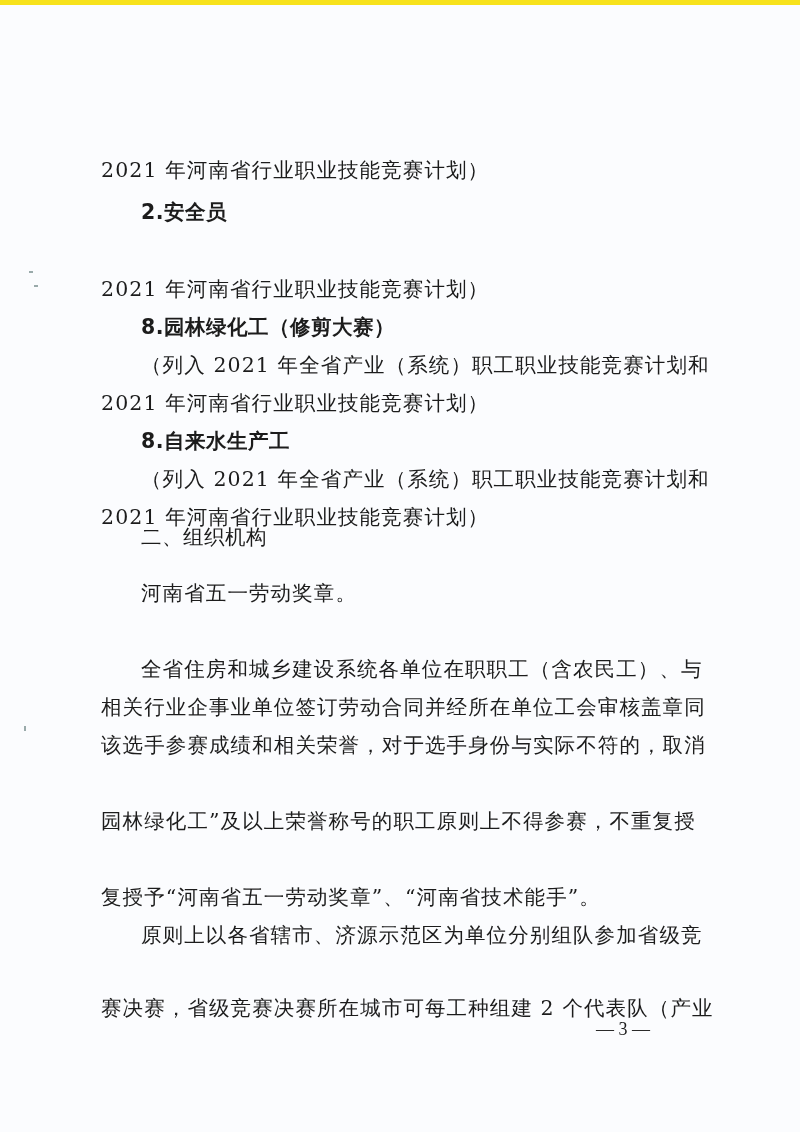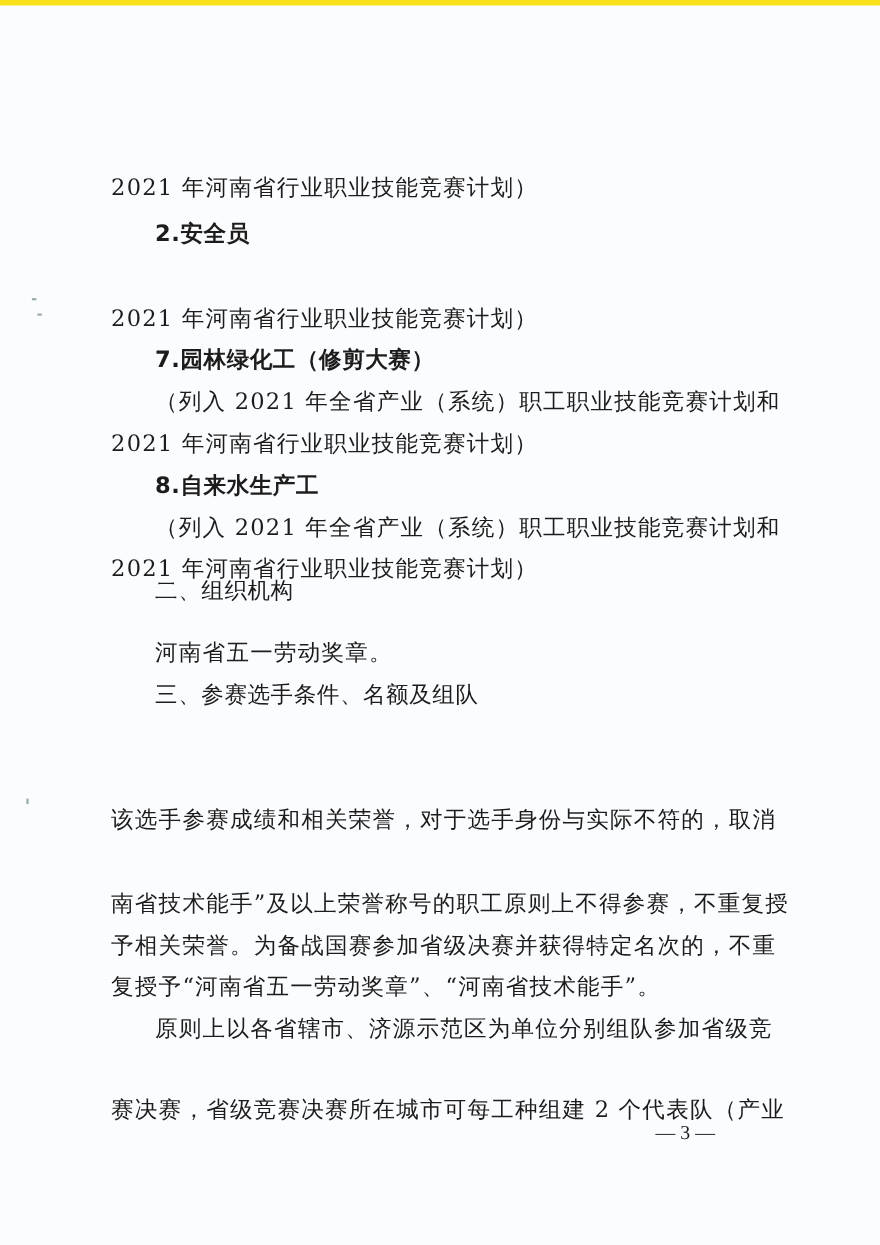--- a/index.html
+++ b/index.html
@@ -35,32 +35,32 @@
 </style>
 </head>
 <body>
 
 <div class="top-bar"></div>
 
 <div class="page">
   <div class="line" style="top:156px">2021 年河南省行业职业技能竞赛计划）</div>
   <div class="line indent bold" style="top:198px">2.安全员</div>
   <div class="line" style="top:275px">2021 年河南省行业职业技能竞赛计划）</div>
-  <div class="line indent bold" style="top:313px">7.园林绿化工（修剪大赛）</div>
+  <div class="line indent bold" style="top:313px">8.园林绿化工（修剪大赛）</div>
   <div class="line indent" style="top:351px">（列入 2021 年全省产业（系统）职工职业技能竞赛计划和</div>
   <div class="line" style="top:389px">2021 年河南省行业职业技能竞赛计划）</div>
   <div class="line indent bold" style="top:427px">8.自来水生产工</div>
   <div class="line indent" style="top:465px">（列入 2021 年全省产业（系统）职工职业技能竞赛计划和</div>
   <div class="line" style="top:503px">2021 年河南省行业职业技能竞赛计划）</div>
   <div class="line indent heading" style="top:523px">二、组织机构</div>
   <div class="line indent" style="top:579px">河南省五一劳动奖章。</div>
-  <div class="line indent heading" style="top:617px">三、参赛选手条件、名额及组队</div>
+  <div class="line indent" style="top:655px">全省住房和城乡建设系统各单位在职职工（含农民工）、与</div>
+  <div class="line" style="top:693px">相关行业企事业单位签订劳动合同并经所在单位工会审核盖章同</div>
   <div class="line" style="top:731px">该选手参赛成绩和相关荣誉，对于选手身份与实际不符的，取消</div>
-  <div class="line" style="top:807px">南省技术能手”及以上荣誉称号的职工原则上不得参赛，不重复授</div>
-  <div class="line" style="top:845px">予相关荣誉。为备战国赛参加省级决赛并获得特定名次的，不重</div>
+  <div class="line" style="top:807px">园林绿化工”及以上荣誉称号的职工原则上不得参赛，不重复授</div>
   <div class="line indent" style="top:921px">原则上以各省辖市、济源示范区为单位分别组队参加省级竞</div>
   <div class="line" style="top:883px">复授予“河南省五一劳动奖章”、“河南省技术能手”。</div>
   <div class="line" style="top:994px">赛决赛，省级竞赛决赛所在城市可每工种组建 2 个代表队（产业</div>
 
   <div class="page-num">— 3 —</div>
 
   <div class="margin-mark" style="left:29px; top:271px"></div>
   <div class="margin-mark" style="left:34px; top:285px"></div>
   <div class="margin-mark" style="left:24px; top:726px; width:2px; height:5px"></div>
 </div>

